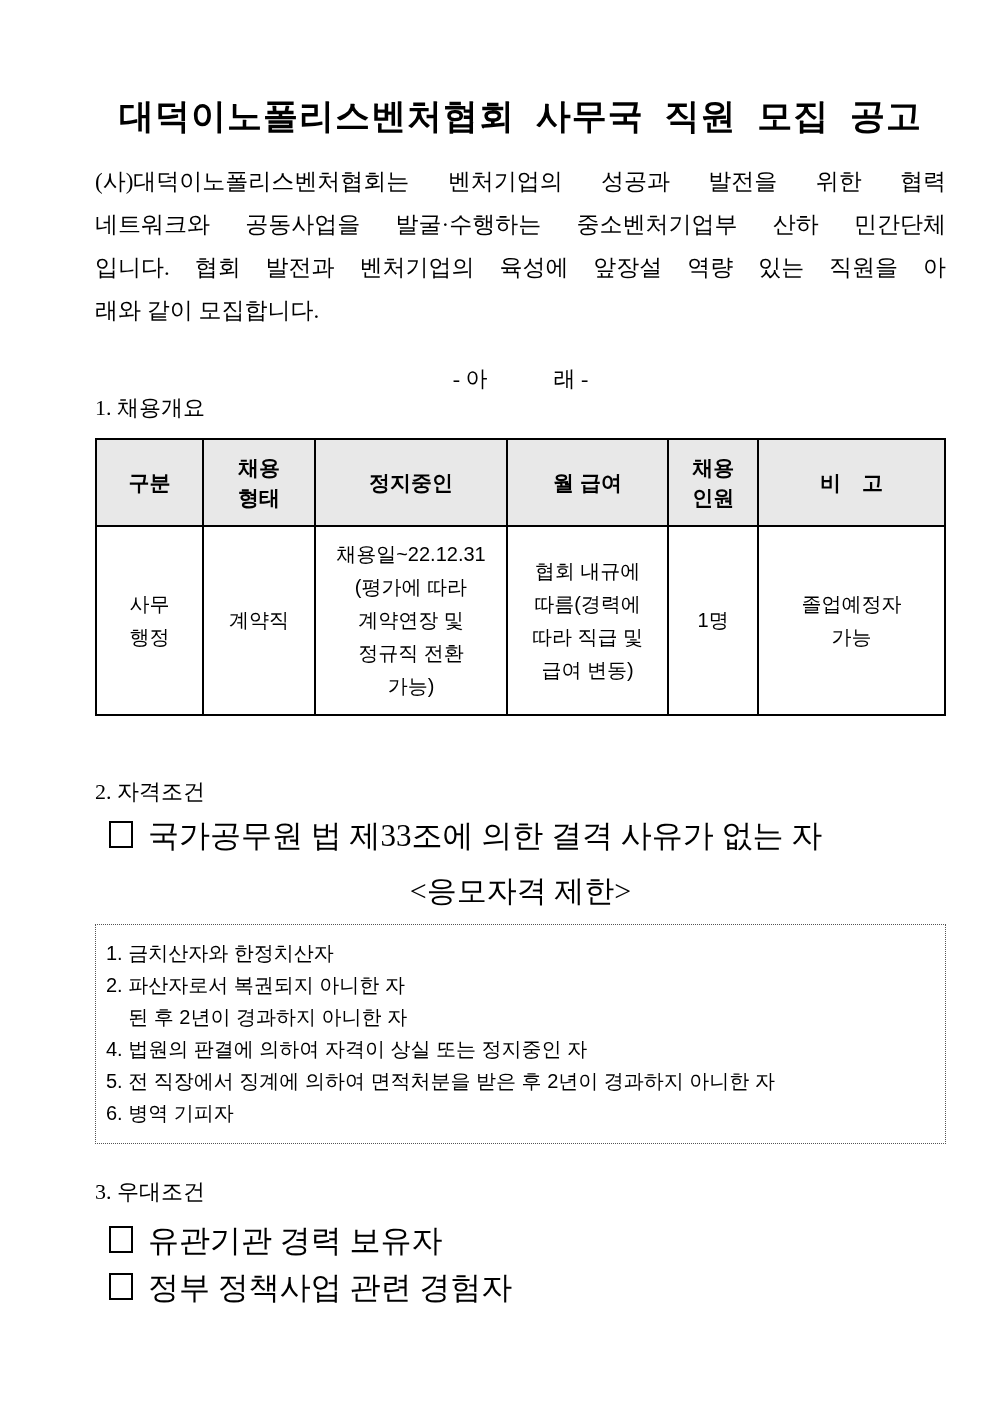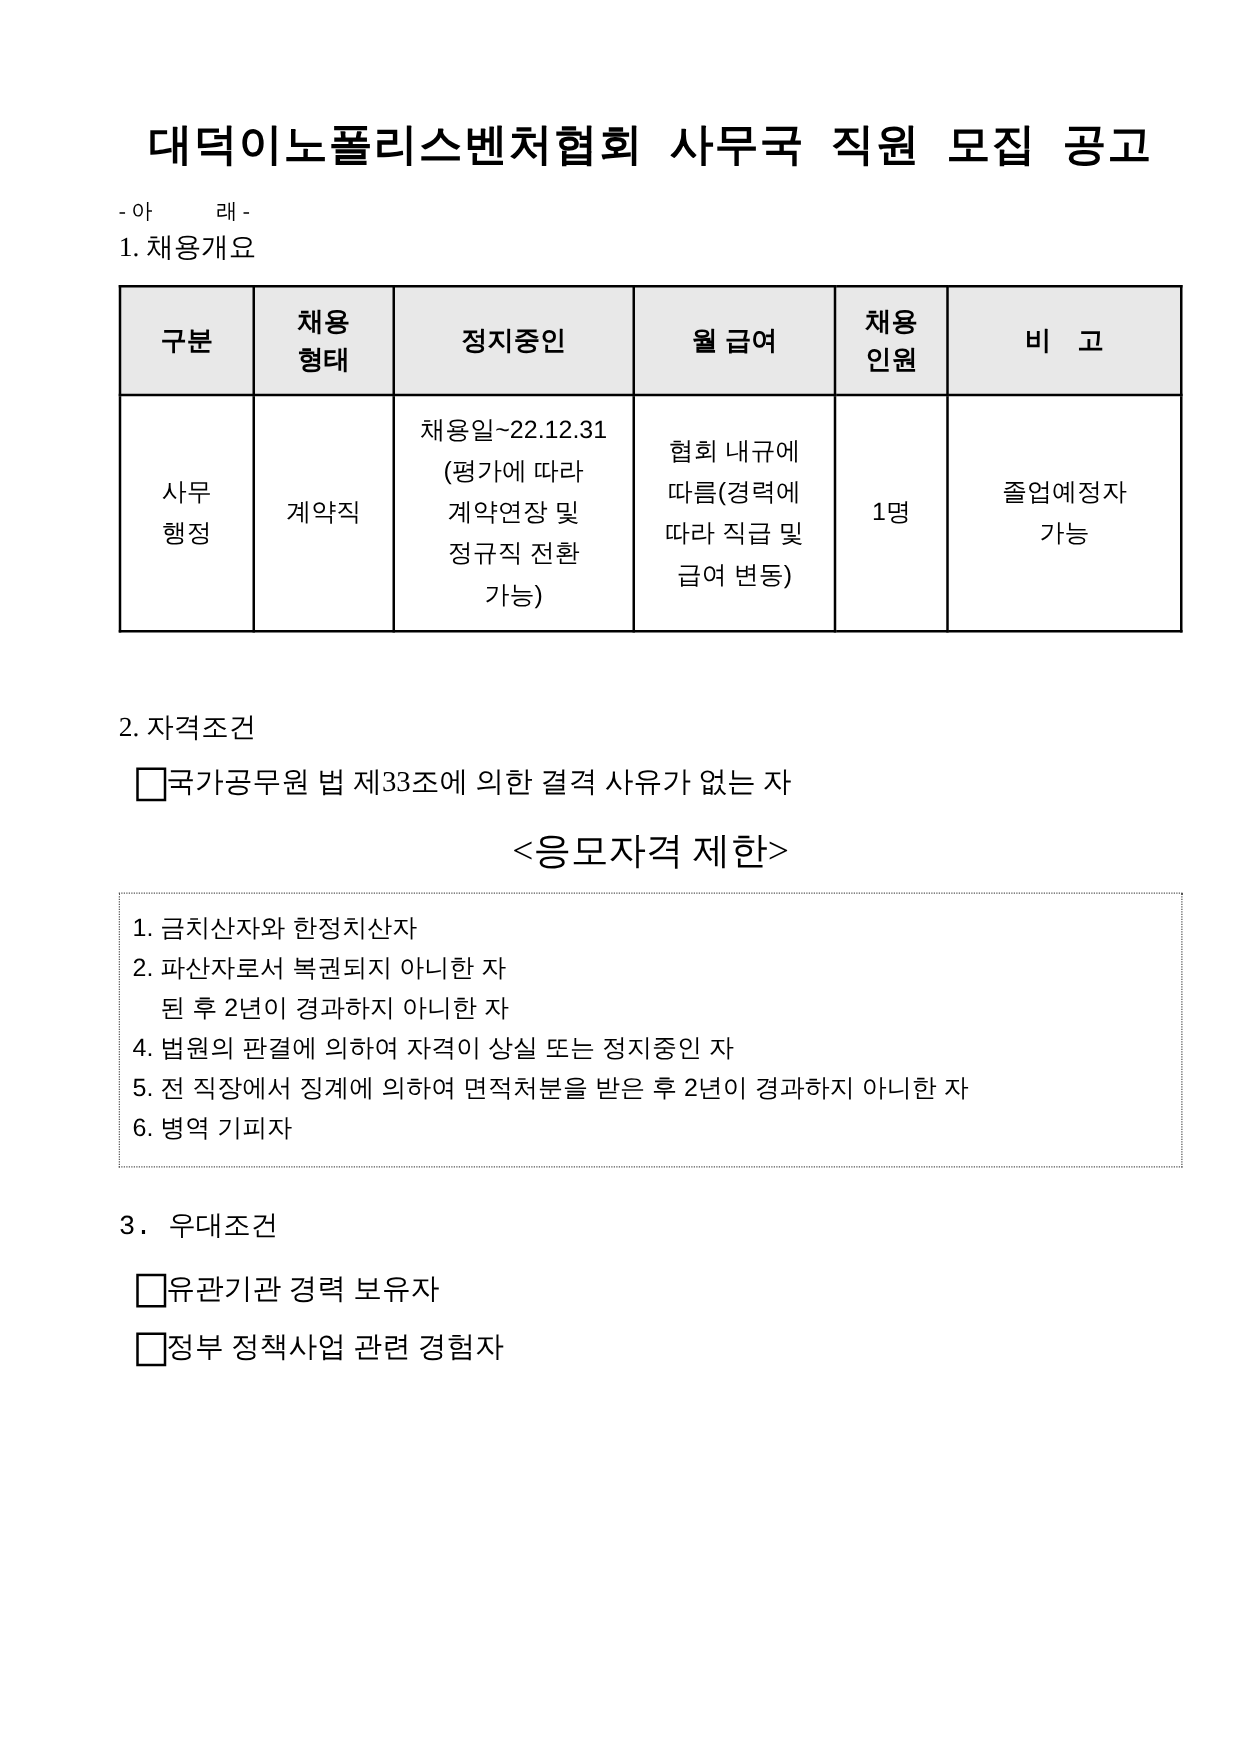--- a/index.html
+++ b/index.html
@@ -27,29 +27,30 @@
   }
   .intro { margin-top: 22px; }
   .intro-line {
     font-size: 23px;
     line-height: 43px;
     text-align: justify;
     text-align-last: justify;
   }
   .intro-line:last-child { text-align: left; text-align-last: left; }
   .below-divider {
-    margin-top: 16px;
-    font-size: 17px;
+    margin-top: 32px;
+    text-align: center;
+    font-size: 22px;
     white-space: pre;
     line-height: 30px;
   }
   .heading { font-size: 22px; line-height: 28px; }
   .heading-1 { }
   .heading-2 { margin-top: 62px; }
-  .heading-3 { margin-top: 34px; font-family: Liberation Mono, monospace; }
+  .heading-3 { margin-top: 34px; }
   .recruit-table {
     width: 100%;
     margin-top: 16px;
     border-collapse: collapse;
     table-layout: fixed;
     font-family: "Liberation Sans", sans-serif;
   }
   .recruit-table th, .recruit-table td {
     border: 2px solid #000000;
     text-align: center;
@@ -64,24 +65,24 @@
     height: 85px;
     line-height: 30px;
   }
   .recruit-table td {
     font-size: 20px;
     height: 187px;
     line-height: 33px;
   }
   .check-line {
     display: flex;
-    align-items: flex-end;
-    gap: 0;
+    align-items: flex-start;
+    gap: 15px;
     padding-left: 14px;
-    font-size: 23px;
+    font-size: 31px;
     line-height: 30px;
   }
   .qual-item { margin-top: 15px; }
   .checkbox {
     display: inline-block;
     flex: none;
     width: 20px;
     height: 23px;
     border: 2px solid #000000;
     box-sizing: content-box;
@@ -108,20 +109,30 @@
   .pref-list .check-line { margin-top: 17px; }
   .pref-list .check-line:first-of-type { margin-top: 20px; }
 </style>
 </head>
 <body>
 
 <div class="page">
 
   <h1 class="title">대덕이노폴리스벤처협회 사무국 직원 모집 공고</h1>
 
+  <div class="intro">
+
+      <div class="intro-line">(사)대덕이노폴리스벤처협회는 벤처기업의 성공과 발전을 위한 협력</div>
+
+      <div class="intro-line">네트워크와 공동사업을 발굴·수행하는 중소벤처기업부 산하 민간단체</div>
+
+      <div class="intro-line">입니다. 협회 발전과 벤처기업의 육성에 앞장설 역량 있는 직원을 아</div>
+
+      <div class="intro-line">래와 같이 모집합니다.</div>
+    </div>
 
   <div class="below-divider">- 아　　　래 -</div>
 
   <div class="heading heading-1">1. 채용개요</div>
 
   <table class="recruit-table">
     <colgroup>
       <col style="width:12.6%">
       <col style="width:13.2%">
       <col style="width:22.6%">

